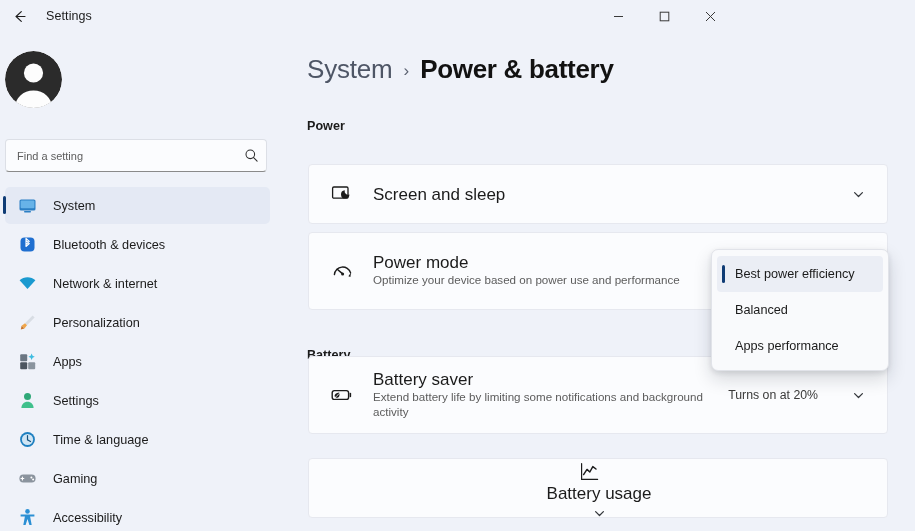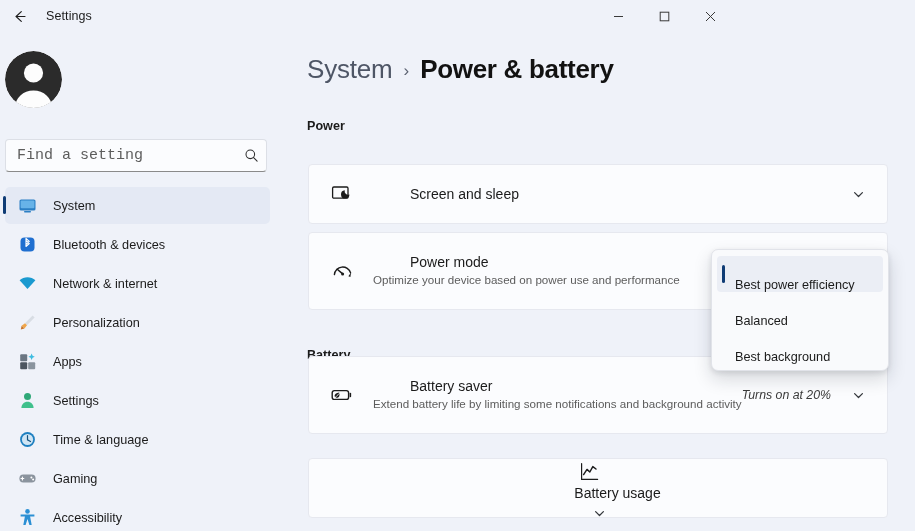--- a/index.html
+++ b/index.html
@@ -87,22 +87,22 @@
     border-bottom: 1px solid #8a8a8a;
     border-radius: 4px;
     display: flex;
     align-items: center;
   }
   .search-input {
     flex: 1;
     border: none;
     outline: none;
     background: transparent;
-    font-family: Liberation Mono, monospace;
-    font-size: 15px;
+    font-family: Liberation Sans, sans-serif;
+    font-size: 11px;
     color: #1b1b1b;
     padding: 0 8px 0 11px;
   }
   .search-input::placeholder { color: #5d5d5d; }
   .search-icon {
     width: 30px;
     display: flex; align-items: center; justify-content: center;
     color: #2d2d2d;
   }
 
@@ -203,38 +203,36 @@
 
   .card-icon {
     width: 26px; height: 26px;
     flex: 0 0 26px;
     display: flex; align-items: center; justify-content: center;
     color: #1b1b1b;
     margin-right: 18px;
   }
   .card-text { flex: 1; min-width: 0; }
   .card-title {
-    font-size: 14px;
+    font-size: 17px;
     color: #1b1b1b;
     line-height: 17px;
-    margin-left: 37px;
   }
   .card-desc {
     font-size: 11.6px;
     color: #5c5c5c;
     line-height: 15.5px;
     margin-top: 1px;
     max-width: 420px;
   }
   .card-value {
     font-size: 12.3px;
     color: #3a3a3a;
-    margin-right: 16px;
+    margin-right: 29px;
     white-space: nowrap;
-    font-style: italic;
   }
   .chevron {
     width: 22px; height: 22px;
     display: flex; align-items: center; justify-content: center;
     color: #35383d;
     flex: 0 0 22px;
   }
 
   
   .dropdown {
@@ -246,21 +244,21 @@
     border-radius: 7px;
     box-shadow: 0 8px 18px rgba(20,25,40,.16), 0 2px 5px rgba(20,25,40,.10);
     padding: 6px 5px;
     z-index: 60;
   }
   .dd-item {
     position: relative;
     height: 36px;
     border-radius: 4px;
     display: flex;
-    align-items: flex-end;
+    align-items: center;
     padding-left: 18px;
     font-size: 12.7px;
     color: #1b1b1b;
     white-space: nowrap;
   }
   .dd-item.selected { background: #ebeef5; }
   .dd-item.selected::before {
     content: "";
     position: absolute;
     left: 5px; top: 9px;
@@ -507,17 +505,17 @@
   </div>
 
   <div class="dropdown">
     <div class="dd-item selected">
       <span>Best power efficiency</span>
     </div>
     <div class="dd-item">
       <span>Balanced</span>
     </div>
     <div class="dd-item">
-      <span>Best background</span>
+      <span>Apps performance</span>
     </div>
   </div>
 
 </div>
 
 </body></html>

